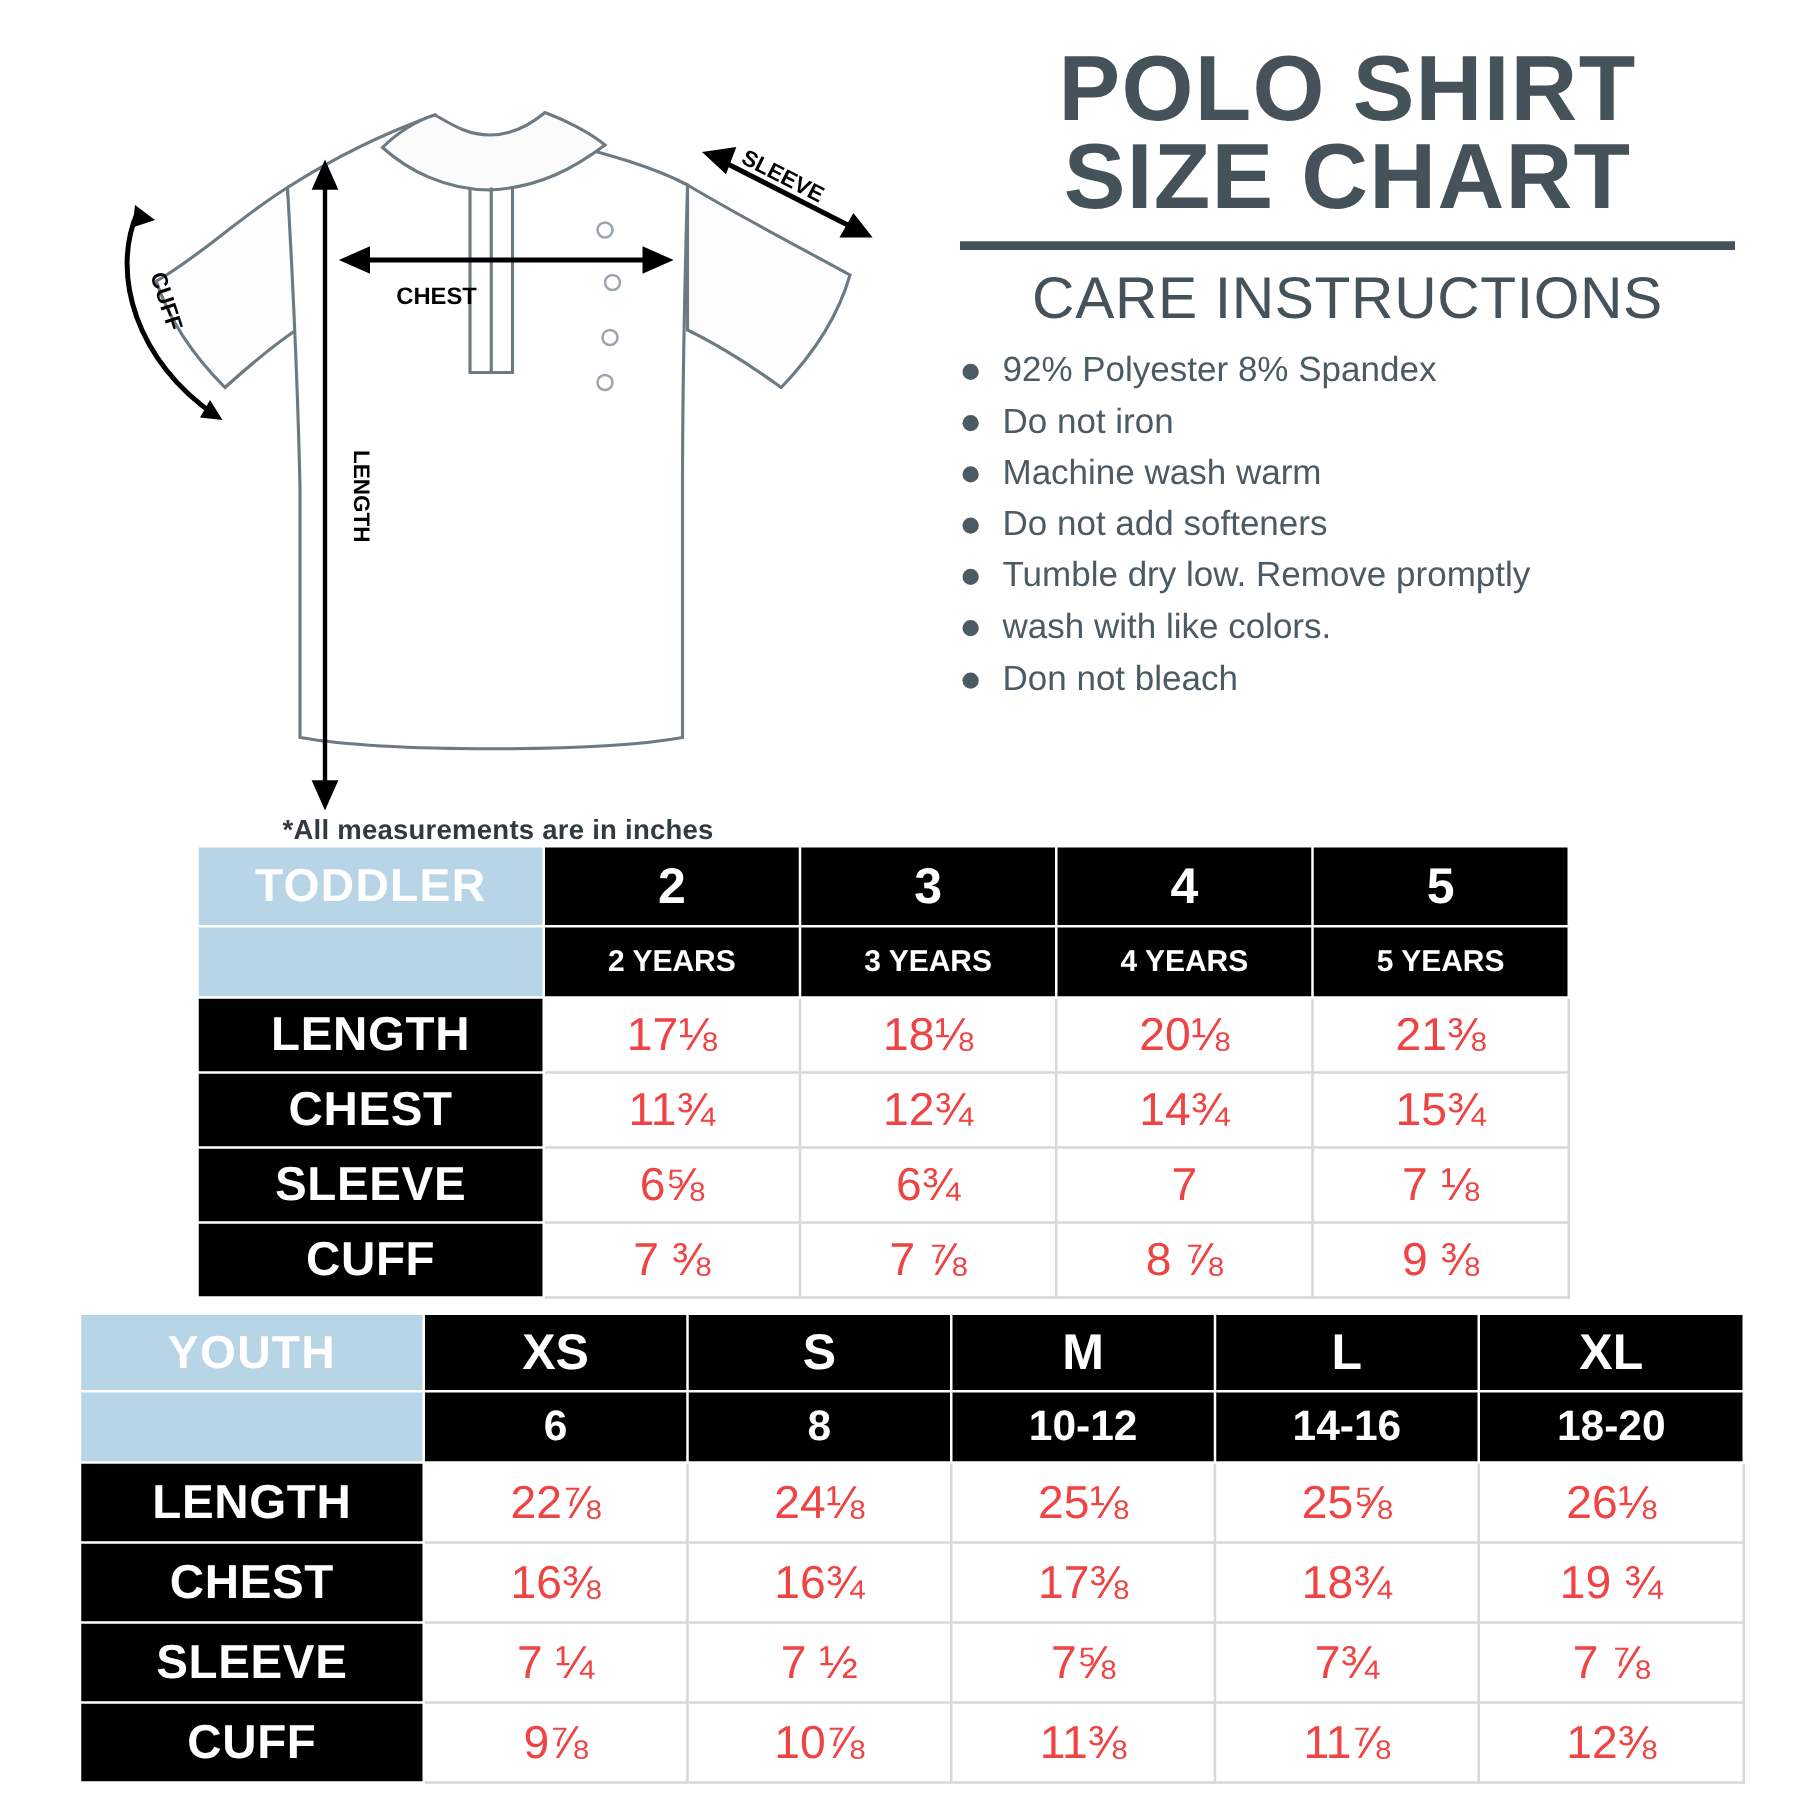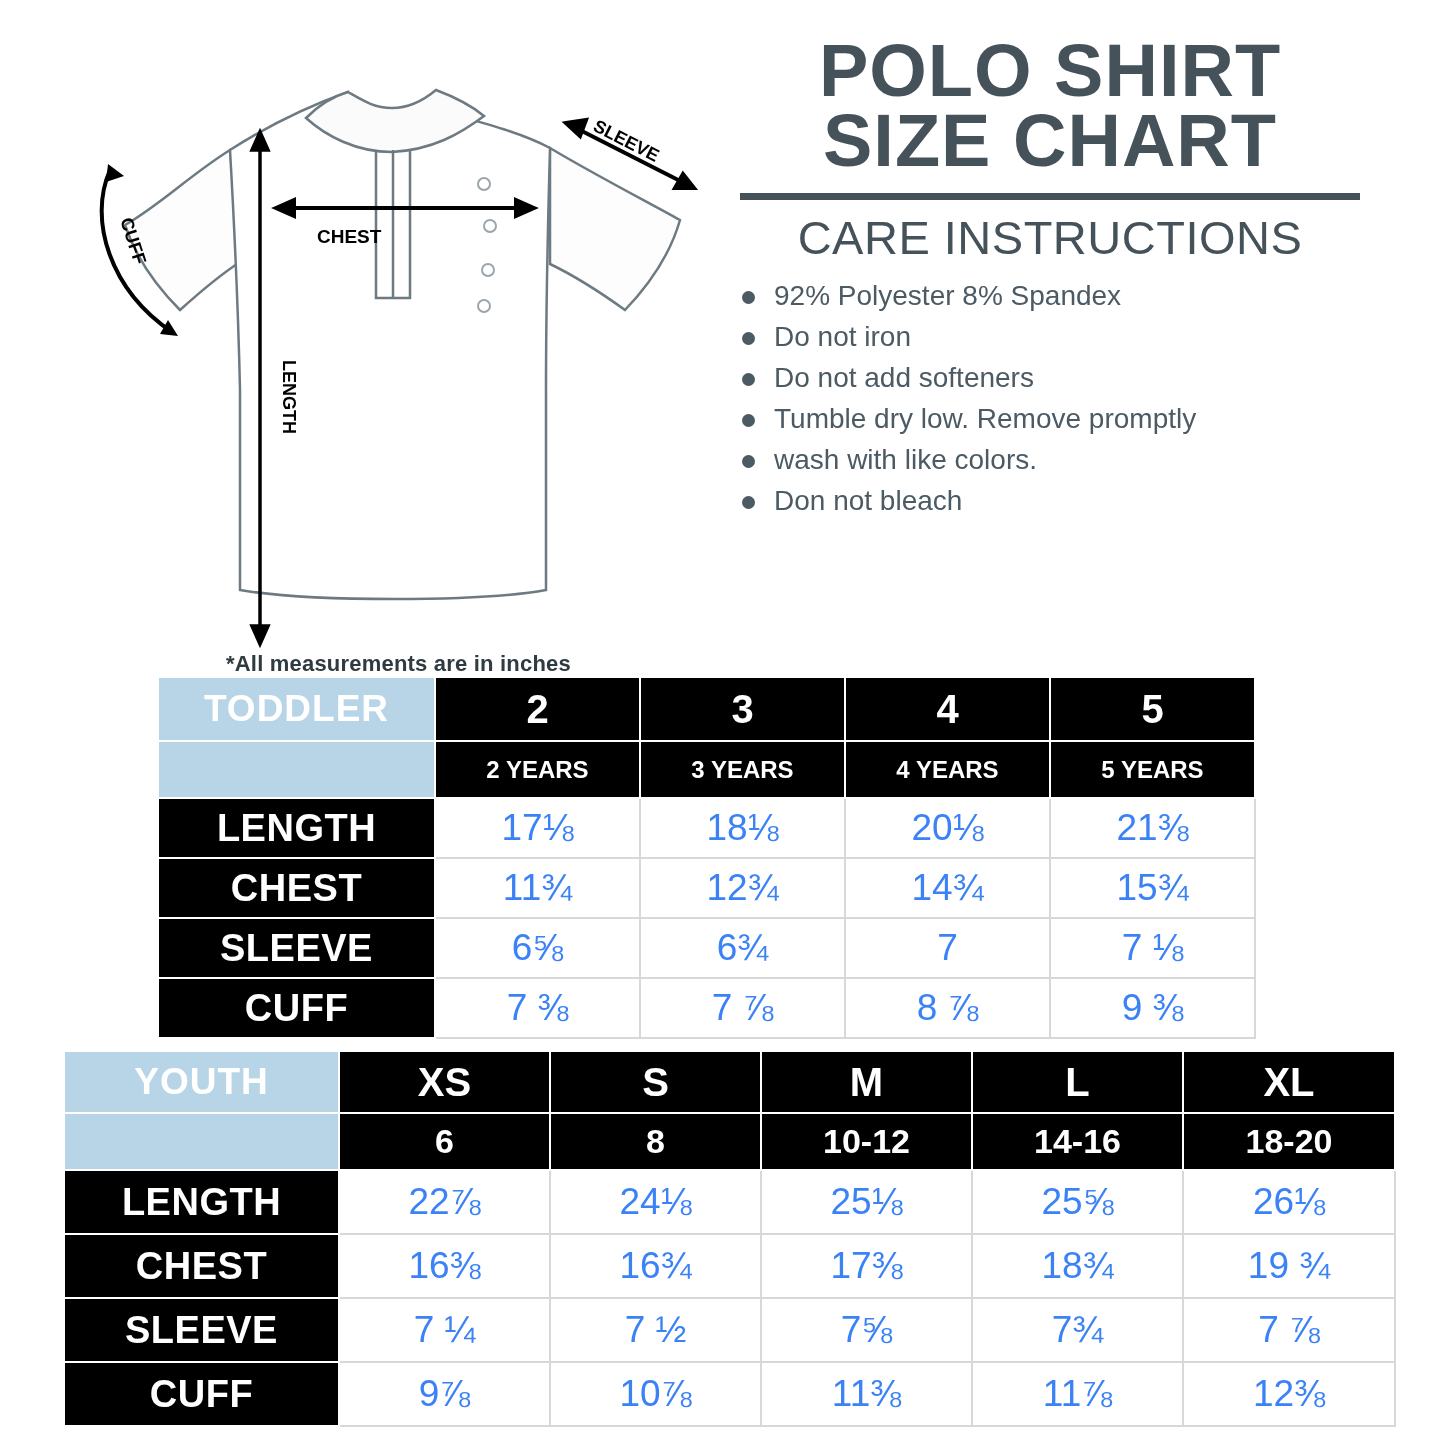--- a/index.html
+++ b/index.html
@@ -45,21 +45,21 @@
     top: 651px;
     font-size: 22px;
     font-weight: bold;
     color: #2f3a41;
     letter-spacing: 0.2px;
   }
 
   
   .right-col {
     position: absolute;
-    left: 700px;
+    left: 728px;
     top: 36px;
     width: 700px;
   }
   .title {
     text-align: center;
     font-size: 74px;
     line-height: 0.95;
     font-weight: bold;
     color: #45525a;
     letter-spacing: 1px;
@@ -153,21 +153,21 @@
   }
   .row-label {
     background: #000000;
     color: #ffffff;
     font-size: 38px;
     font-weight: bold;
     letter-spacing: 0.5px;
   }
   .cell {
     background: #ffffff;
-    color: #3b82f6;
+    color: #ef4444;
     font-size: 37px;
     border: 2px solid #d8d8d8;
   }
   .blank {
     background: #b7d5e6;
     border: 2px solid #ffffff;
   }
   .r-h1 td { height: 62px; }
   .r-h2 td { height: 55px; }
   .r-d td  { height: 58px; }
@@ -241,20 +241,21 @@
     <div class="right-col">
       <div class="title">
         <span>POLO SHIRT</span>
         <span class="l2">SIZE CHART</span>
       </div>
       <div class="rule"></div>
       <div class="care-title">CARE INSTRUCTIONS</div>
       <ul class="care-list">
         <li>92% Polyester 8% Spandex</li>
         <li>Do not iron</li>
+        <li>Machine wash warm</li>
         <li>Do not add softeners</li>
         <li>Tumble dry low. Remove promptly</li>
         <li>wash with like colors.</li>
         <li>Don not bleach</li>
       </ul>
     </div>
   </div>
 
   <table class="tbl-toddler">
     <colgroup>

